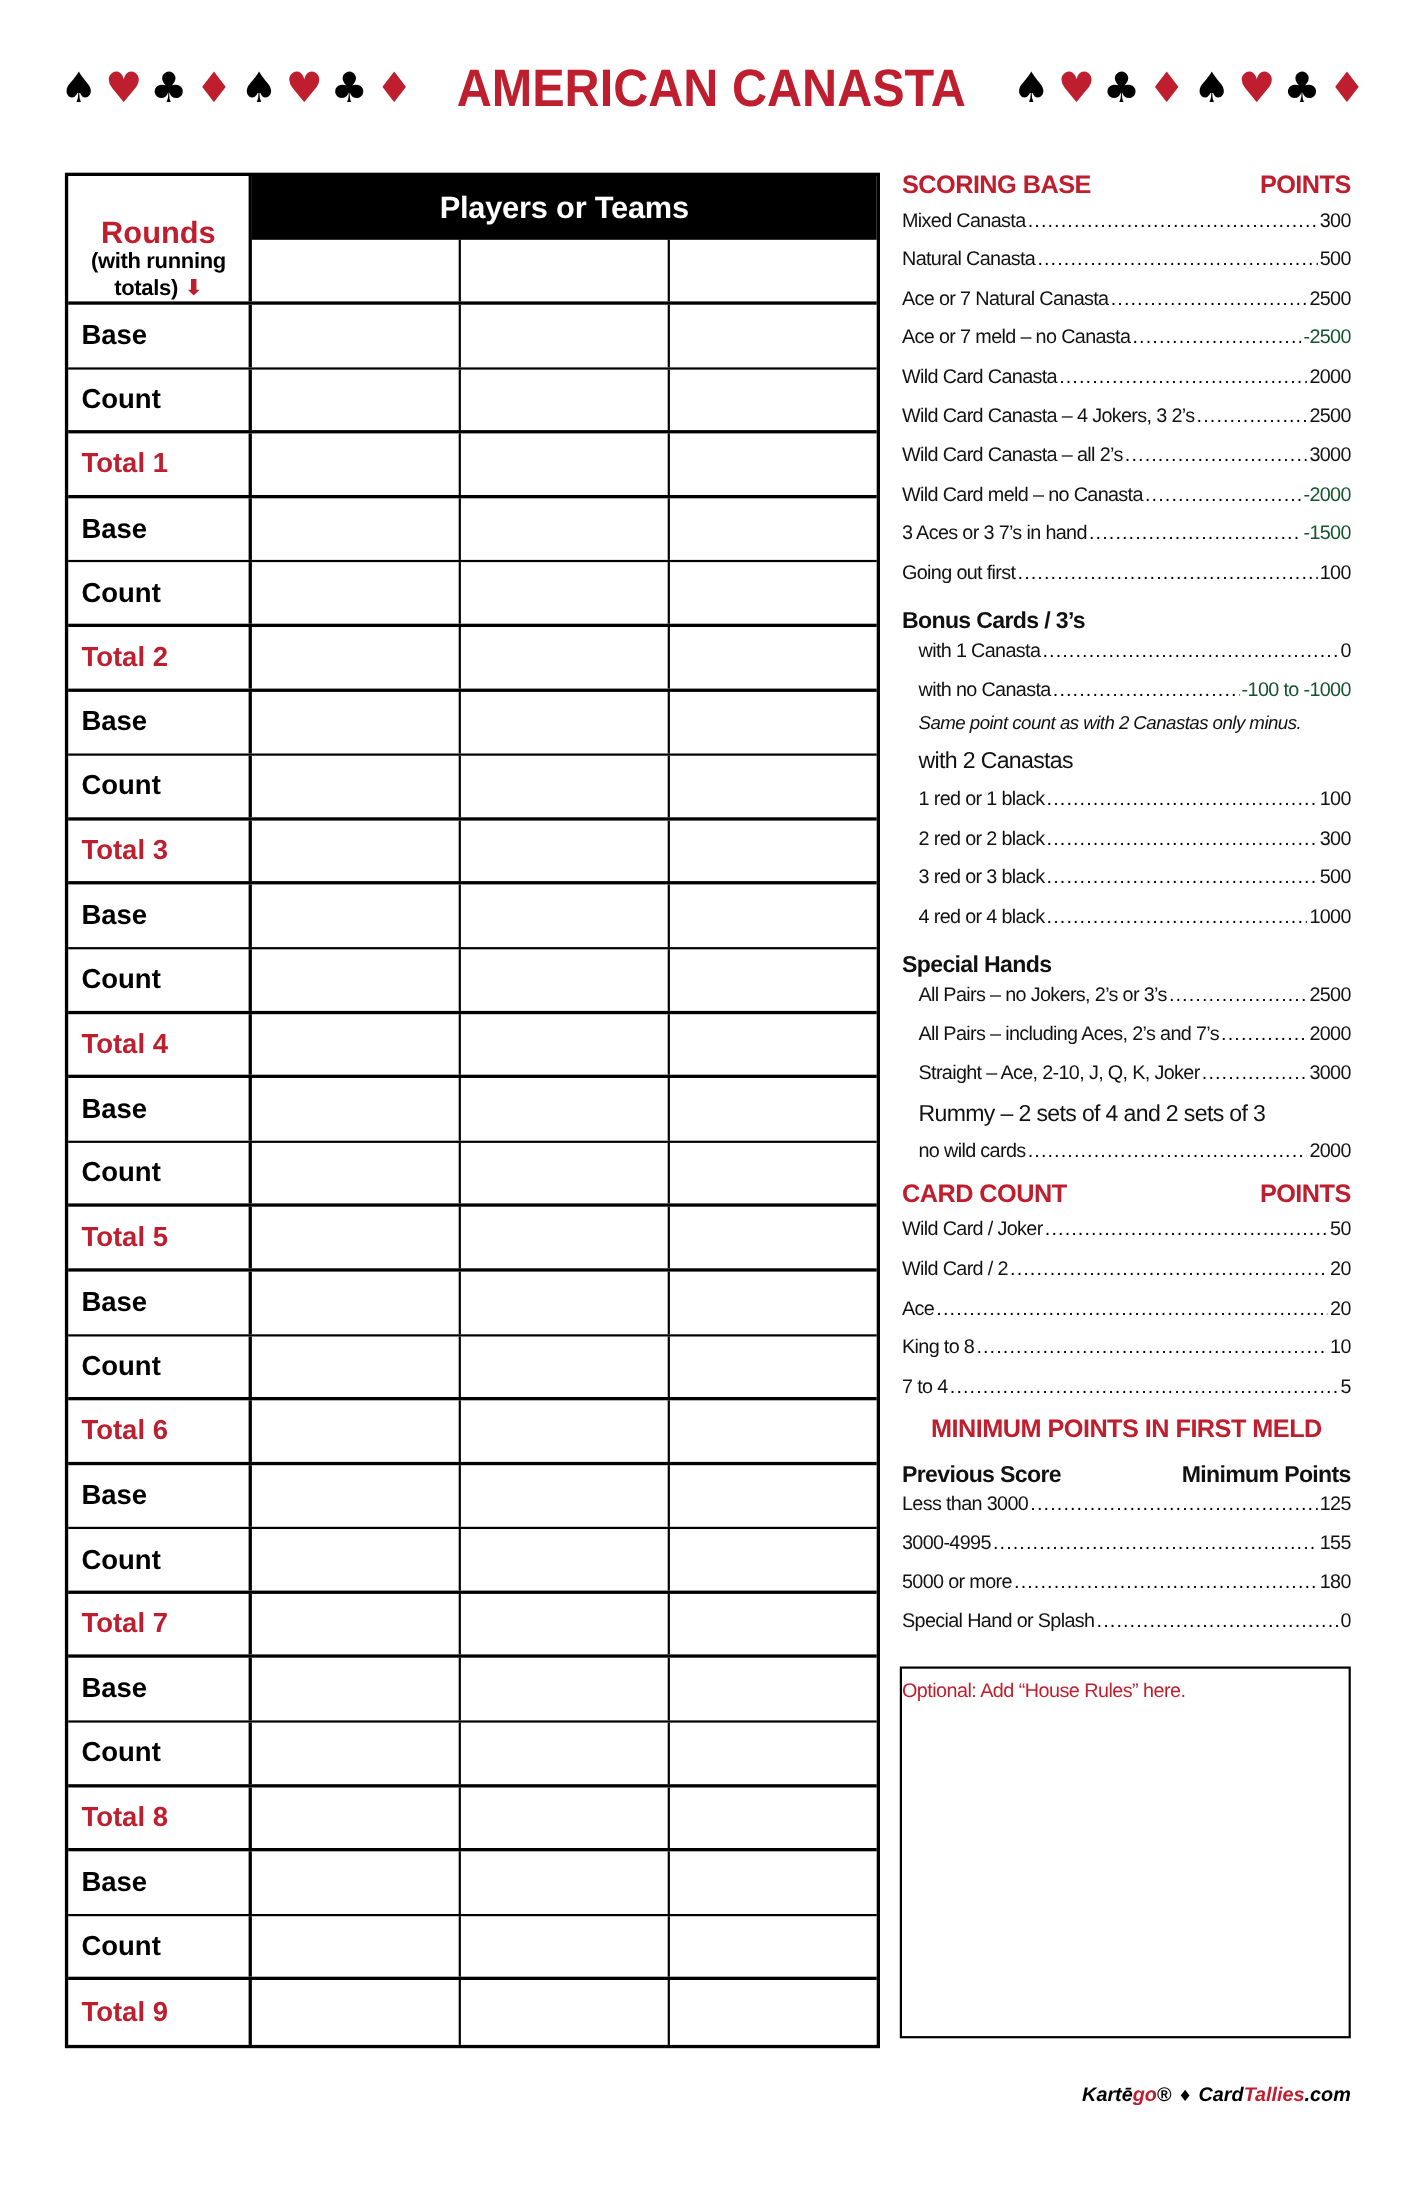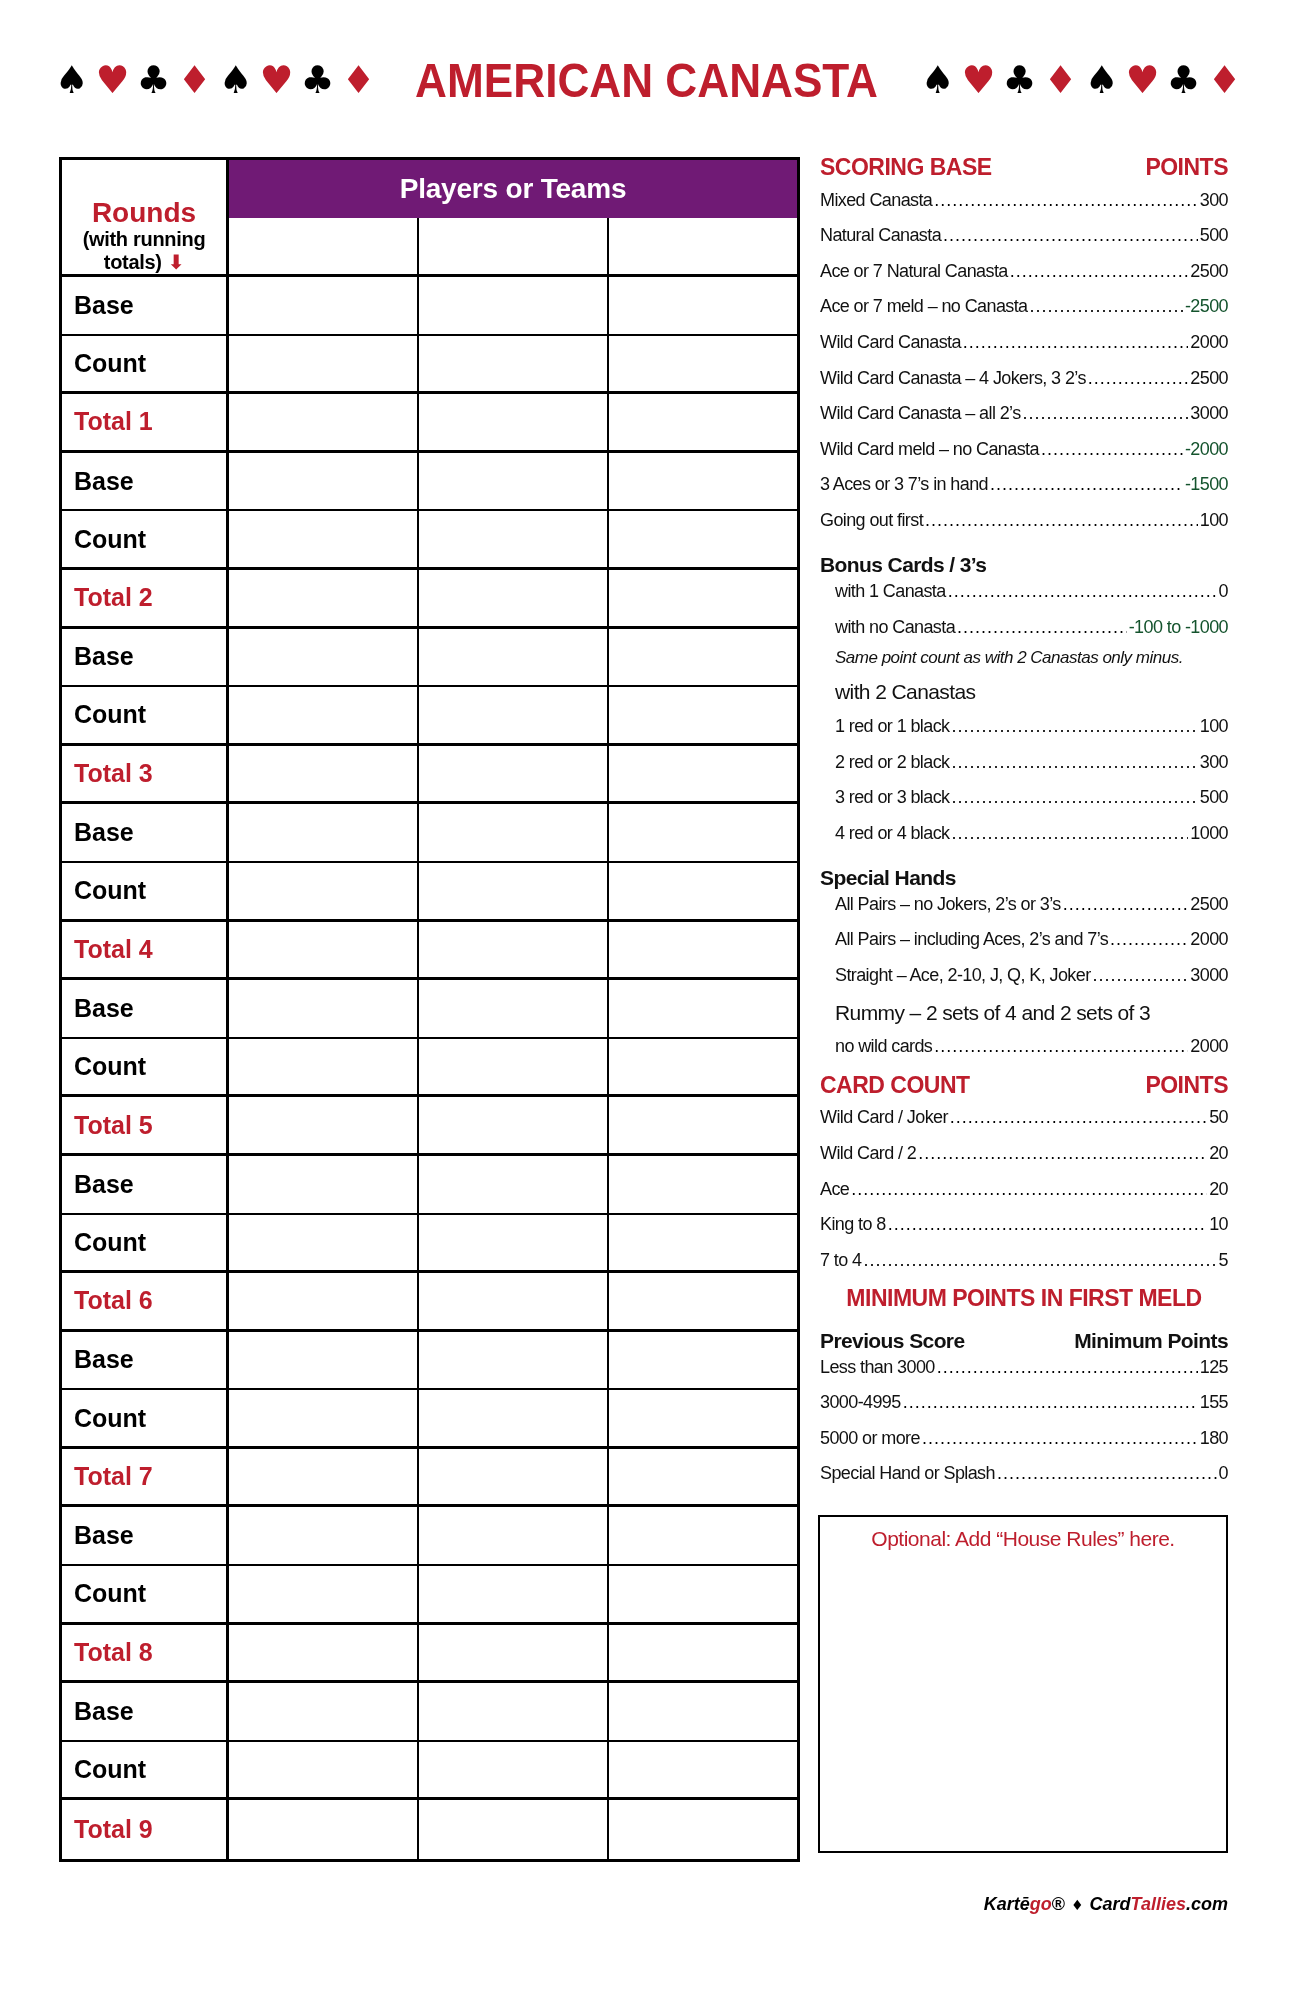--- a/index.html
+++ b/index.html
@@ -30,21 +30,21 @@
     .thead { display: flex; height: 117px; border-bottom: 3px solid #000; }
     .rounds-head {
       width: 167px; border-right: 3px solid #000; display: flex; flex-direction: column;
       align-items: center; justify-content: flex-end; text-align: center; padding-top: 16px;
     }
     .rounds-title { font-weight: bold; font-size: 28px; color: #BE1E2D; line-height: 30px; }
     .rounds-sub { font-weight: bold; font-size: 20px; line-height: 23px; color: #000; letter-spacing: -0.3px; }
     .arrow { color: #BE1E2D; font-family: "DejaVu Sans", sans-serif; font-size: 20px; font-weight: bold; margin-left: 6px; }
     .players-head { flex: 1; display: flex; flex-direction: column; }
     .players-title {
-      height: 58px; background: #701a75; color: #fff; font-weight: bold; font-size: 28px;
+      height: 58px; background: #000000; color: #fff; font-weight: bold; font-size: 28px;
       display: flex; align-items: center; justify-content: center; letter-spacing: -0.2px;
     }
     .player-names { flex: 1; display: flex; }
     .player-name { flex: 1; border-right: 2px solid #000; }
     .player-name:last-child { border-right: none; }
 
     .trow { display: flex; height: 58.6px; border-bottom: 2px solid #000; }
     .trow.before-total { border-bottom: 3px solid #000; }
     .trow:last-child { border-bottom: none; }
     .row-label {
@@ -87,21 +87,21 @@
       height: 28px; font-style: italic; font-size: 17px; padding-left: 15px; letter-spacing: -0.5px;
       display: flex; align-items: flex-start;
     }
     .rules .line, .rules .section-head, .rules .subhead, .rules .plain { padding-top: 4px; }
 
     .house-rules {
       position: absolute; left: 818px; top: 1515px; width: 410px; height: 338px;
       border: 2px solid #000;
     }
     .house-rules-label {
-      text-align: center; font-size: 21px; color: #BE1E2D; margin-top: 10px; letter-spacing: -0.5px;
+      text-align: left; font-size: 18px; color: #BE1E2D; margin-top: 10px; letter-spacing: -0.5px;
     }
 
     
     .footer {
       position: absolute; right: 66px; top: 1894px; font-weight: bold; font-style: italic;
       font-size: 18px; white-space: nowrap; color: #000;
     }
     .footer .diamond { font-style: normal; font-family: "DejaVu Sans", sans-serif; font-size: 14px; margin: 0 6px; }
   </style>
 </head>

